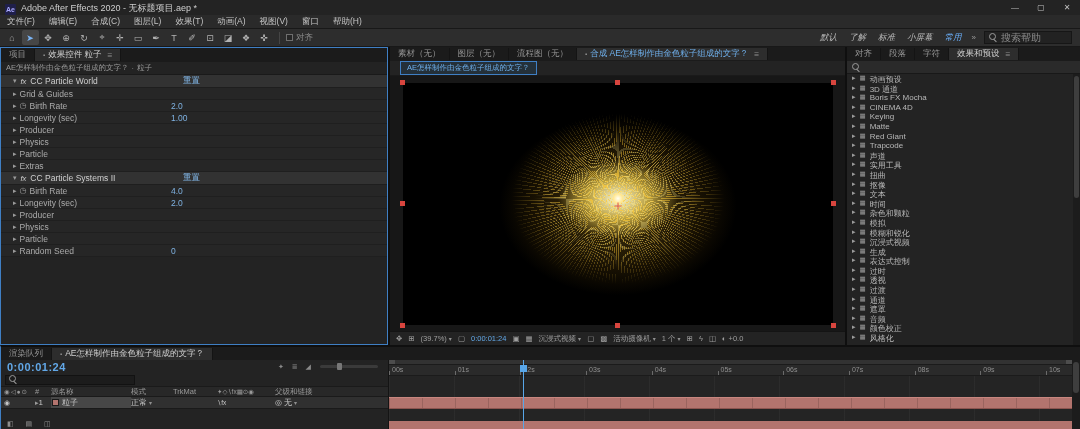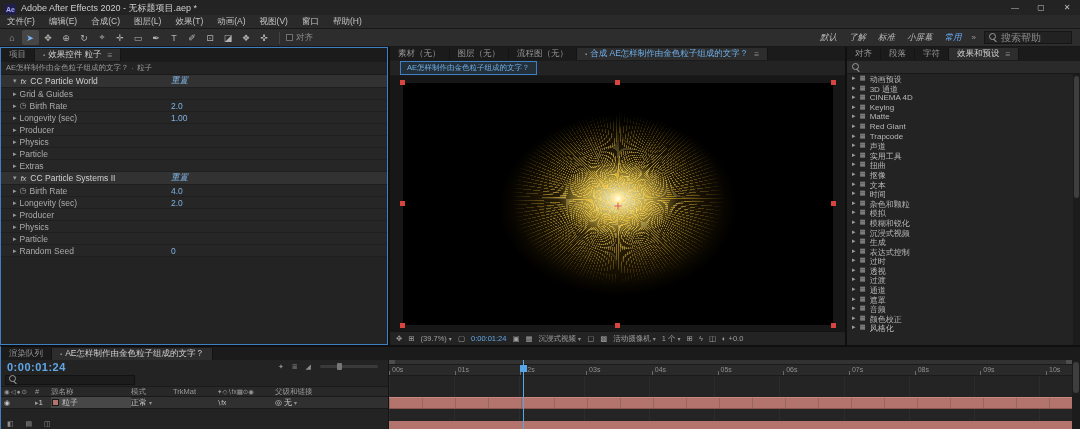--- a/index.html
+++ b/index.html
@@ -46,21 +46,21 @@
   .tab.comp-active{color:#6fb0ec;}
   .tabdot{font-size:6px;color:#8f8f8f;}
   .tabmenu{color:#8f8f8f;margin-left:3px;}
 
   
   .ec-panel{width:388px;flex:none;border:1px solid #3f7fc4;}
   .ec-context{height:13px;flex:none;display:flex;align-items:center;gap:3px;padding:0 5px;font-size:7.5px;color:#9a9a9a;border-bottom:1px solid #1a1a1a;overflow:hidden;white-space:nowrap;}
   .ctx-sep{color:#7a7a7a;}
   .fx-header{height:13px;position:relative;display:flex;align-items:center;gap:4px;padding-left:12px;background:#323232;border-bottom:1px solid #1e1e1e;font-size:8.5px;color:#d0d0d0;}
   .fxbadge{font-style:italic;font-size:7.5px;color:#cfcfcf;}
-  .fx-reset{position:absolute;left:170px;color:#7fb2e2;font-style:italic;}
+  .fx-reset{position:absolute;left:182px;color:#7fb2e2;}
   .param-row{height:12px;position:relative;display:flex;align-items:center;gap:3px;padding-left:12px;font-size:8.5px;color:#ababab;border-bottom:1px solid #1f1f1f;background:#262626;}
   .pvalue{position:absolute;left:170px;color:#7fb2e2;}
   .chev{font-size:7px;color:#9a9a9a;}
   .sw{font-size:8px;color:#9a9a9a;}
 
   
   .comp-panel{flex:1;}
   .viewer-tab-row{height:15px;flex:none;display:flex;align-items:center;padding-left:10px;background:#232323;border-bottom:1px solid #1a1a1a;}
   .viewer-tab{border:1px solid #3f7fc4;color:#6fb0ec;font-size:7.5px;padding:1px 6px;background:#243039;white-space:nowrap;}
   .viewer{flex:1;min-height:0;position:relative;background:#171717;display:flex;align-items:center;justify-content:center;overflow:hidden;}
@@ -402,20 +402,25 @@
               <span>动画预设</span>
             </div>
             <div class="ep-row">
               <span class="chev">▸</span>
               <span class="ep-ic">▦</span>
               <span>3D 通道</span>
             </div>
             <div class="ep-row">
               <span class="chev">▸</span>
               <span class="ep-ic">▦</span>
+              <span>Boris FX Mocha</span>
+            </div>
+            <div class="ep-row">
+              <span class="chev">▸</span>
+              <span class="ep-ic">▦</span>
               <span>CINEMA 4D</span>
             </div>
             <div class="ep-row">
               <span class="chev">▸</span>
               <span class="ep-ic">▦</span>
               <span>Keying</span>
             </div>
             <div class="ep-row">
               <span class="chev">▸</span>
               <span class="ep-ic">▦</span>

